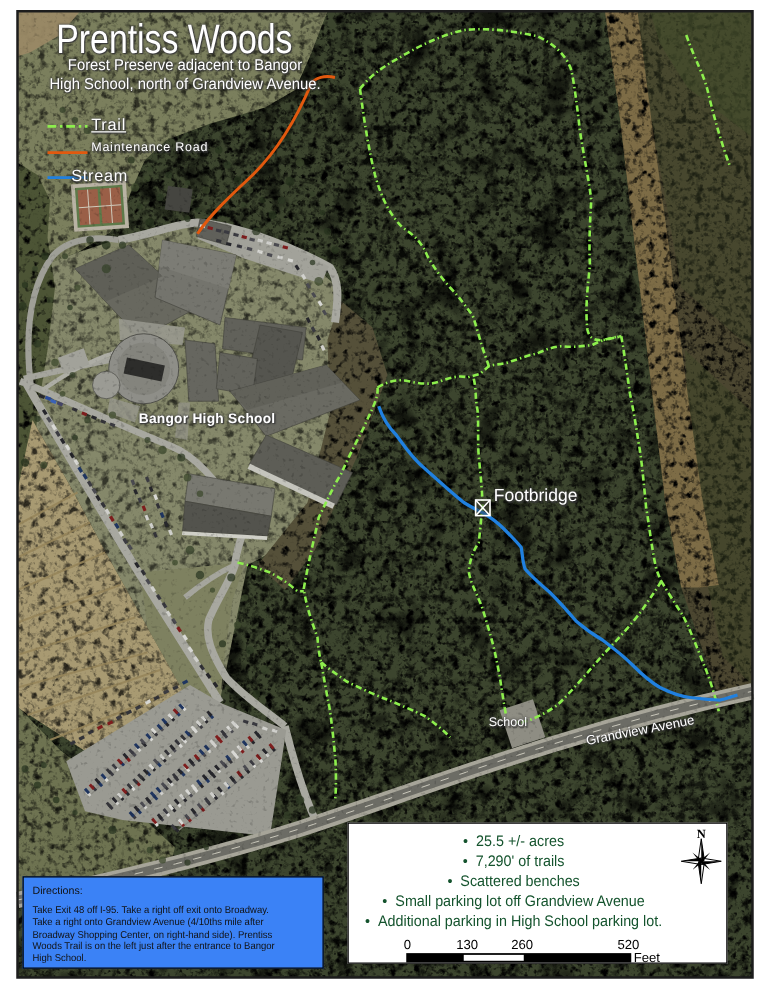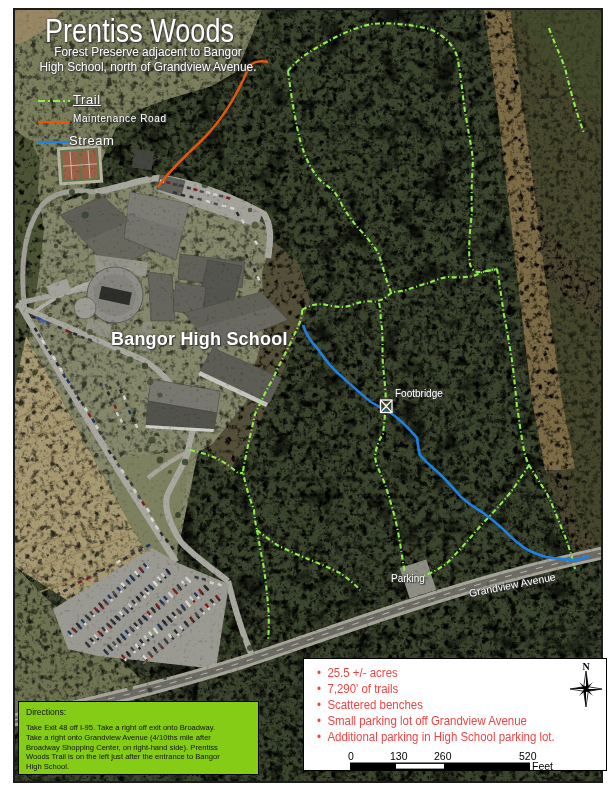--- a/index.html
+++ b/index.html
@@ -609,37 +609,37 @@
   <div class="halo" style="position:absolute;left:36px;top:0px;font-size:13px;letter-spacing:0.6px;white-space:nowrap;text-decoration:underline;">Trail</div>
 
   <svg width="34" height="8" style="position:absolute;left:0px;top:26px;">
       <path d="M1,4 L33,4" stroke="#e2590e" stroke-width="2.2"></path>
     </svg>
   <div class="halo" style="position:absolute;left:36px;top:21px;font-size:10px;letter-spacing:0.6px;white-space:nowrap;">Maintenance Road</div>
 
   <svg width="34" height="8" style="position:absolute;left:0px;top:46px;">
       <path d="M1,4 L33,4" stroke="#2080df" stroke-width="2.2"></path>
     </svg>
-  <div class="halo" style="position:absolute;left:32px;top:41px;font-size:13px;letter-spacing:0.6px;white-space:nowrap;text-align:center;">Stream</div>
+  <div class="halo" style="position:absolute;left:20px;top:41px;font-size:13px;letter-spacing:0.6px;white-space:nowrap;text-align:center;">Stream</div>
 </div>
 
-<div class="halo" style="position:absolute;left:111px;top:329px;font-size:18px;font-weight:bold;letter-spacing:0.2px;">Bangor High School</div>
-
-<div class="halo" style="position:absolute;left:395px;top:388px;font-size:10px;">Footbridge</div>
-
-<div class="halo" style="position:absolute;left:391px;top:573px;font-size:10px;">Parking</div>
+<div class="halo" style="position:absolute;left:111px;top:329px;font-size:11px;font-weight:bold;letter-spacing:0.2px;">Bangor High School</div>
+
+<div class="halo" style="position:absolute;left:395px;top:388px;font-size:14px;">Footbridge</div>
+
+<div class="halo" style="position:absolute;left:391px;top:573px;font-size:10px;">School</div>
 
 <div class="halo" style="position:absolute;left:469px;top:587px;font-size:10.5px;transform:rotate(-11deg);transform-origin:0 50%;white-space:nowrap;">Grandview Avenue</div>
 
-<div style="position:absolute;left:18px;top:701px;width:239px;height:72px;background:#84cc16;border:1.2px solid #000;font-size:8px;color:#111;">
+<div style="position:absolute;left:18px;top:701px;width:239px;height:72px;background:#3b82f6;border:1.2px solid #000;font-size:8px;color:#111;">
   <div style="position:absolute;left:7px;top:5px;font-size:8.5px;">Directions:</div>
   <div style="position:absolute;left:7px;top:21px;width:232px;line-height:9.8px;transform:scaleX(0.95);transform-origin:0 0;white-space:nowrap;">Take Exit 48 off I-95. Take a right off exit onto Broadway.<br>Take a right onto Grandview Avenue (4/10ths mile after<br>Broadway Shopping Center, on right-hand side). Prentiss<br>Woods Trail is on the left just after the entrance to Bangor<br>High School.</div>
 </div>
 
-<div style="position:absolute;left:303px;top:657.5px;width:302px;height:111px;background:#fff;border:1.5px solid #000;color:#ef4444;">
+<div style="position:absolute;left:278px;top:657.5px;width:302px;height:111px;background:#fff;border:1.5px solid #000;color:#14532d;text-align:center;">
   <div style="position:absolute;left:13px;top:6.5px;font-size:12.2px;line-height:16.1px;transform:scaleX(0.94);transform-origin:0 0;white-space:nowrap;">
     <div>•&nbsp;&nbsp;25.5 +/- acres</div>
     <div>•&nbsp;&nbsp;7,290' of trails</div>
     <div>•&nbsp;&nbsp;Scattered benches</div>
     <div>•&nbsp;&nbsp;Small parking lot off Grandview Avenue</div>
     <div>•&nbsp;&nbsp;Additional parking in High School parking lot.</div>
   </div>
 
   <svg width="46" height="56" style="position:absolute;left:259px;top:0px;">
     <text x="23" y="11" font-size="10" text-anchor="middle" fill="#000" font-family="Liberation Serif" font-weight="bold">N</text>

